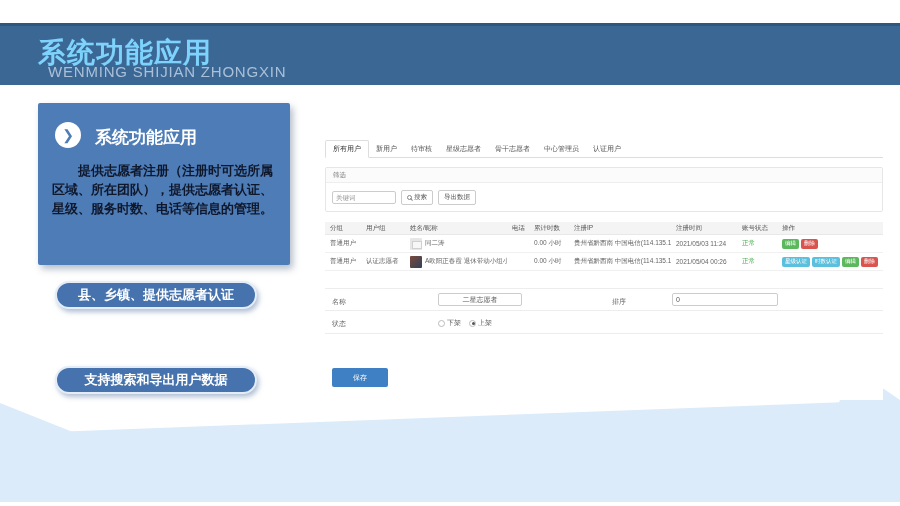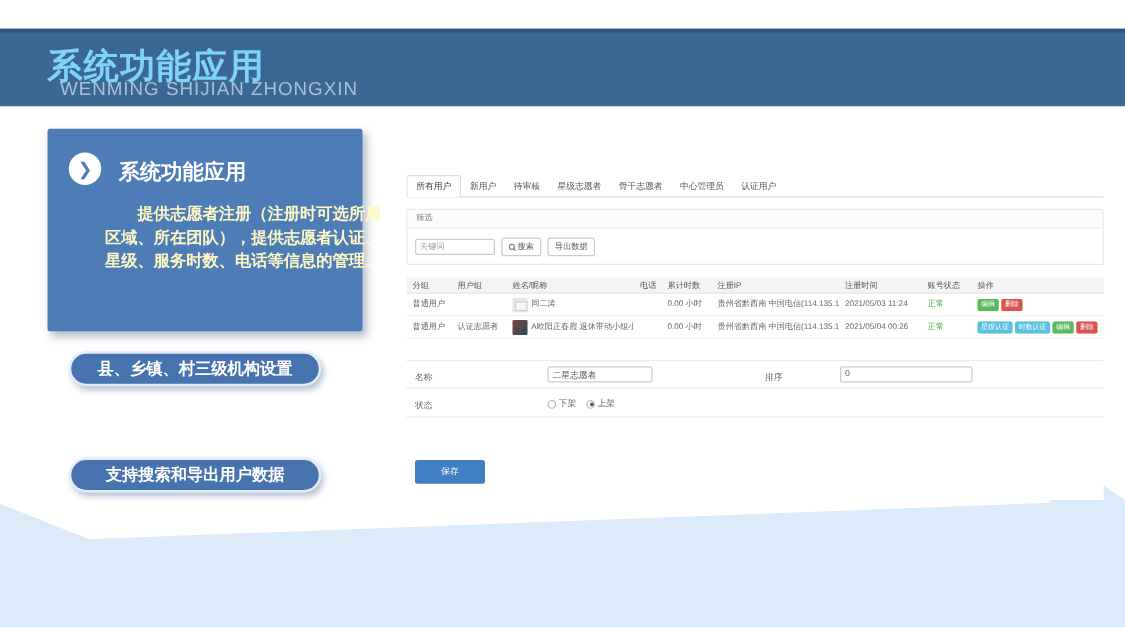--- a/index.html
+++ b/index.html
@@ -19,21 +19,21 @@
     letter-spacing:0.8px; }
 
   
   .feature-card { position:absolute; left:38px; top:103px; width:252px; height:162px;
     background:#4d7cb7; border-radius:2px; box-shadow:3px 4px 7px rgba(90,110,140,.45); z-index:1; }
   .chevron-circle { position:absolute; left:17px; top:19px; width:26px; height:26px;
     background:#fff; border-radius:50%; text-align:center; line-height:26px;
     color:#4d7cb7; font-weight:bold; font-size:14px; }
   .feature-title { position:absolute; left:57px; top:23px; font-size:17px; font-weight:bold; color:#fff; }
   .feature-desc { position:absolute; left:14px; top:58px; width:226px; font-size:13px;
-    font-weight:bold; color:#fef9c3; line-height:19px; text-indent:2em;margin-left:32px; }
+    font-weight:bold; color:#0f172a; line-height:19px; text-indent:2em; }
 
   
   .pill { position:absolute; left:55px; width:202px; height:28px; background:#4673ae;
     border:2px solid #e4edf7; border-radius:16px; color:#fff; font-size:13px; font-weight:bold;
     text-align:center; line-height:24px; box-shadow:2px 3px 5px rgba(100,130,170,.5);
     white-space:nowrap; z-index:1; }
   .pill-1 { top:281px; } .pill-2 { top:323px; } .pill-3 { top:366px; }
 
   
   .admin { position:absolute; left:325px; top:138px; width:558px; height:262px; background:#fff; z-index:1; }
@@ -77,21 +77,21 @@
     padding:1.5px 3px; margin-right:2px; white-space:nowrap; }
   .badge-green { background:#5cb85c; } .badge-red { background:#d9534f; } .badge-blue { background:#5bc0de; }
 
   .form { position:absolute; left:0; top:150px; width:558px; }
   .f-row { position:relative; height:23px; border-bottom:1px solid #ededed; }
   .f-row:first-child { border-top:1px solid #ededed; }
   .f-label { position:absolute; top:8px; font-size:7px; color:#666; white-space:nowrap; }
   .lab-a { left:7px; } .lab-b { left:287px; }
   .f-input { position:absolute; top:4px; height:13px; border:1px solid #ccc; border-radius:2px;
     font-size:7px; padding:0 3px; color:#555; }
-  .in-a { left:113px; width:84px; } .in-b { left:347px; width:106px; }
+  .in-a { left:113px; width:84px;text-align:center; } .in-b { left:347px; width:106px; }
   .f-input.focused { border-color:#5ca7e0; box-shadow:0 0 2px rgba(82,168,236,.7); }
   .suffix { position:absolute; left:459px; top:8px; font-size:7px; color:#666; }
   .radio-group { position:absolute; left:113px; top:7px; display:flex; align-items:center;
     font-size:7px; color:#666; }
   .radio { width:7px; height:7px; border:1px solid #bbb; border-radius:50%; margin-right:2px;
     position:relative; background:#fff; }
   .radio.checked::after { content:""; position:absolute; left:1.5px; top:1.5px; width:3px;
     height:3px; border-radius:50%; background:#555; }
   .radio-opt { display:flex; align-items:center; margin-right:8px; }
   .save-btn { position:absolute; left:7px; top:230px; width:56px; height:19px;
@@ -113,21 +113,21 @@
     <div class="header-title">系统功能应用</div>
     <div class="header-sub">WENMING SHIJIAN ZHONGXIN</div>
   </div>
 
   <div class="feature-card">
     <div class="chevron-circle">❯</div>
     <div class="feature-title">系统功能应用</div>
     <div class="feature-desc">提供志愿者注册（注册时可选所属区域、所在团队），提供志愿者认证、星级、服务时数、电话等信息的管理。</div>
   </div>
 
-  <div class="pill pill-1">县、乡镇、村三级机构设置</div>
+  <div class="pill pill-1">县、乡镇、提供志愿者认证</div>
   <div class="pill pill-3">支持搜索和导出用户数据</div>
 
   <div class="admin">
 
     <div class="tabs">
       <div class="tab active">所有用户</div>
       <div class="tab">新用户</div>
       <div class="tab">待审核</div>
       <div class="tab">星级志愿者</div>
       <div class="tab">骨干志愿者</div>

